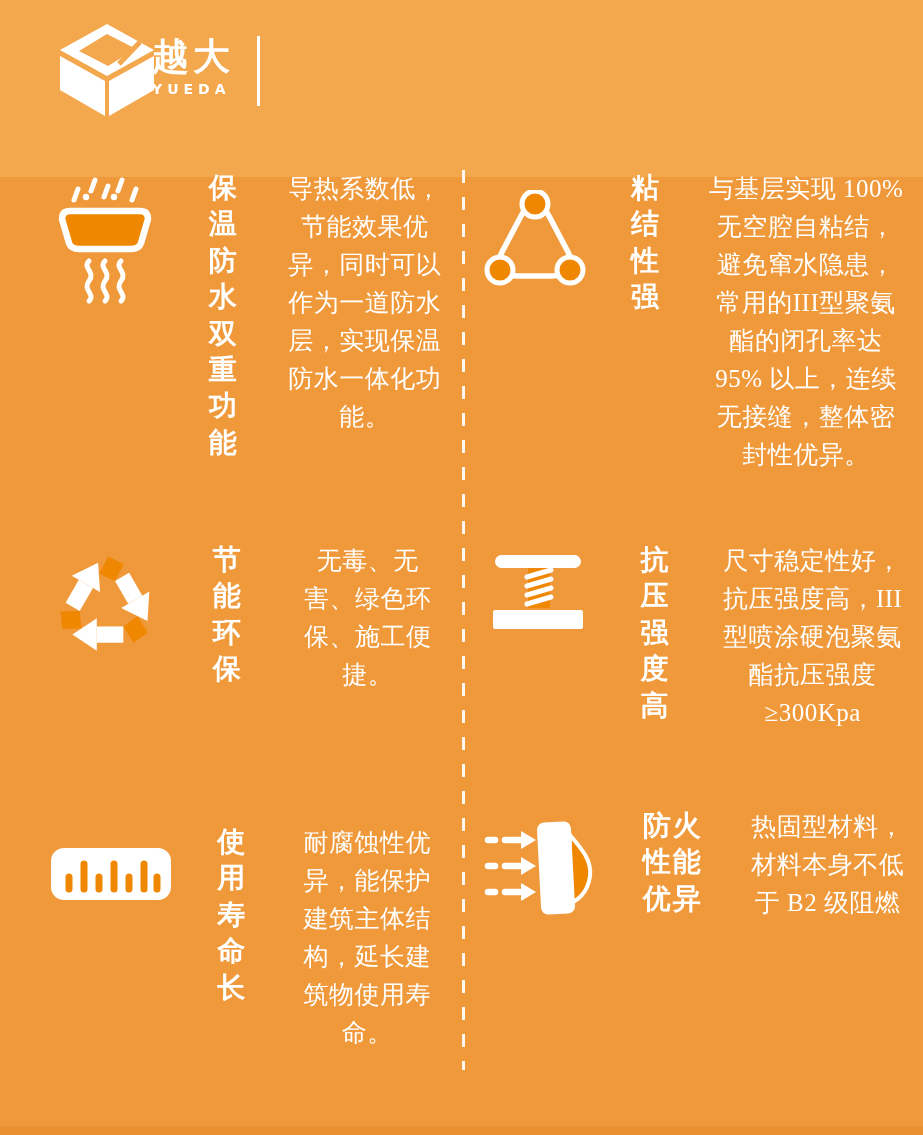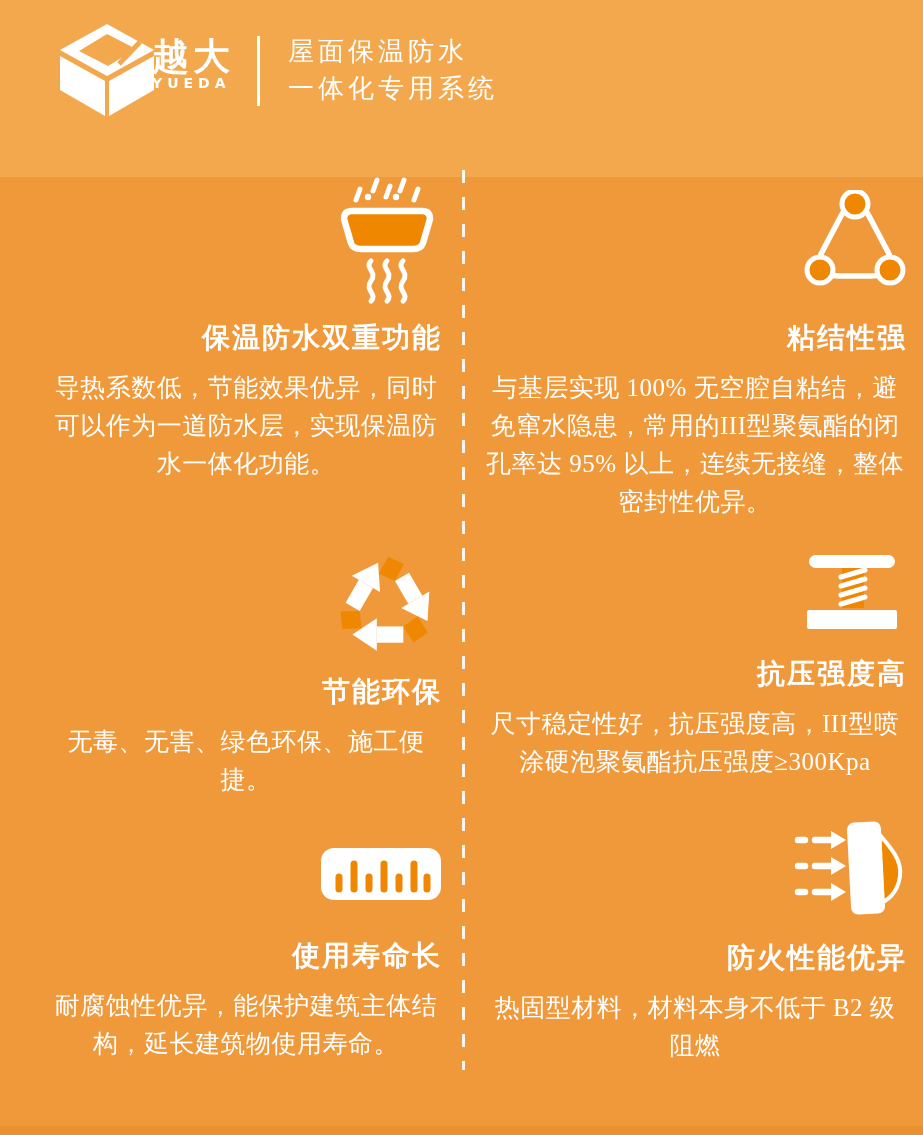--- a/index.html
+++ b/index.html
@@ -9,40 +9,40 @@
     background:#F0993B;color:#fff;
   }
   
   .header{
     position:absolute;left:0;top:0;width:923px;height:177px;
     background:#F4A84E;
   }
   .logo-box{position:absolute;left:57px;top:24px;width:100px;height:92px;}
   .brand-text{position:absolute;left:152px;top:38px;line-height:1;}
   .brand-cn{font-size:37px;font-weight:bold;letter-spacing:4px;}
-  .brand-en{font-size:14px;font-weight:bold;letter-spacing:5px;margin-top:1px;}
+  .brand-en{font-size:14px;font-weight:bold;letter-spacing:5px;margin-top:7px;}
   .header-divider{
     position:absolute;left:257px;top:36px;width:3px;height:70px;background:#fff;
   }
   .header-title{position:absolute;left:288px;top:33px;}
   .header-title div{
     font-size:26px;font-weight:500;letter-spacing:4px;line-height:37px;white-space:nowrap;
   }
   
   .content{position:absolute;left:0;top:137px;width:923px;height:998px;}
   .col{position:absolute;top:33px;display:flex;flex-direction:column;align-items:center;}
   .col-left{left:50px;width:392px;}
   .col-right{left:483px;width:424px;}
   .v-dashed{
     position:absolute;left:462px;top:33px;width:3px;height:900px;
     background:repeating-linear-gradient(to bottom,#fff 0 13px,transparent 13px 27px);
     opacity:.92;
   }
   
-  .feature{display:flex;flex-direction:column;align-items:flex-end;text-align:center;width:100%;}
+  .feature{display:flex;flex-direction:row;align-items:flex-start;text-align:center;width:100%;gap:44px;}
   .f-row1{height:372px;}
   .f-row2{height:266px;}
   .f-row3{height:282px;}
   .icon-wrap{display:flex;align-items:center;justify-content:center;}
   .f-row1 .icon-wrap{height:138px;margin-bottom:12px;}
   .f-row2 .icon-wrap{height:100px;margin-bottom:14px;}
   .f-row3 .icon-wrap{height:120px;margin-bottom:12px;}
   .feature h2{
     margin:0 0 13px 0;font-size:28px;font-weight:bold;letter-spacing:2px;line-height:1.3;
   }
@@ -63,24 +63,20 @@
     <path fill="#fff" fill-rule="evenodd" d="M50,0 L97,26 L50,52 L3,26 Z M50,10 L79,25 L51,42 L22,27 Z"></path>
     <polygon fill="#fff" points="3,32 48,57 48,92 3,66"></polygon>
     <polygon fill="#fff" points="97,32 52,57 52,92 97,66"></polygon>
     <line x1="83" y1="18" x2="62" y2="40" stroke="#F4A84E" stroke-width="5"></line>
   </svg>
   <div class="brand-text">
     <div class="brand-cn">越大</div>
     <div class="brand-en">YUEDA</div>
   </div>
   <div class="header-divider"></div>
-  <div class="header-title">
-    <div>屋面保温防水</div>
-    <div>一体化专用系统</div>
-  </div>
 </div>
 
 <div class="content">
   <div class="v-dashed"></div>
 
   <div class="col col-left">
 
     <section class="feature f-row1">
       <div class="icon-wrap">
         <svg width="110" height="132" viewBox="0 0 110 132">

